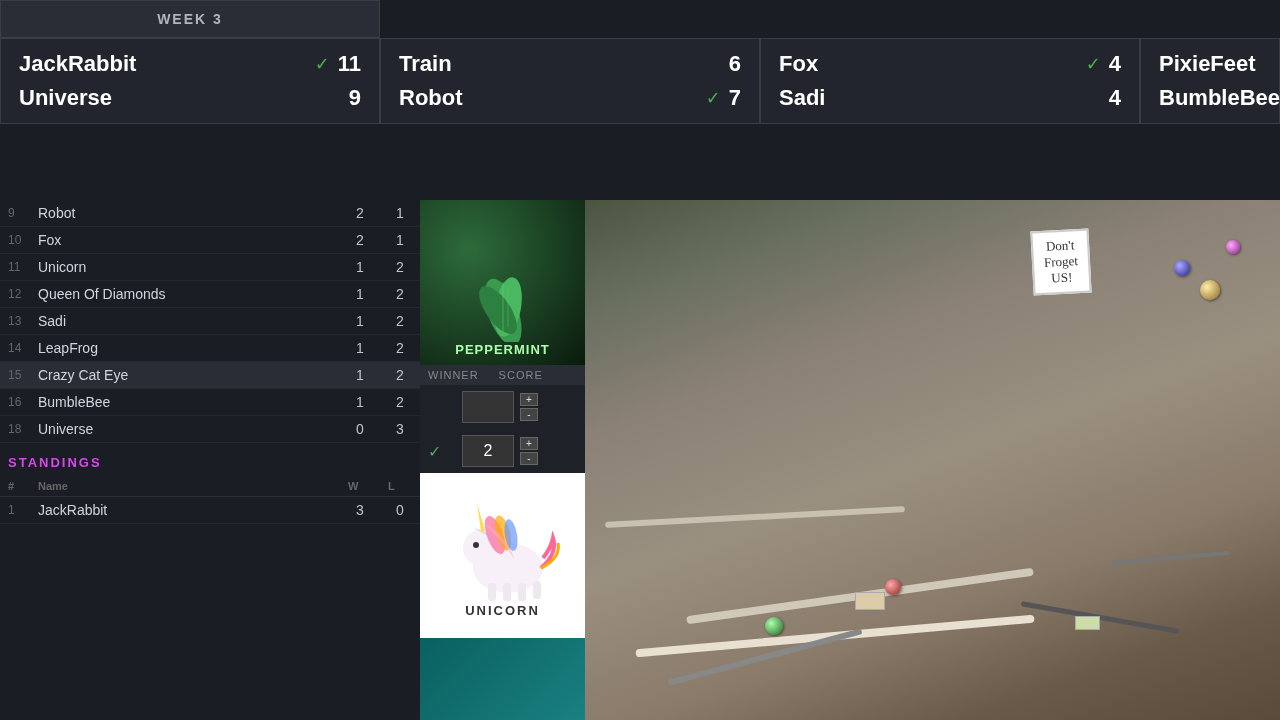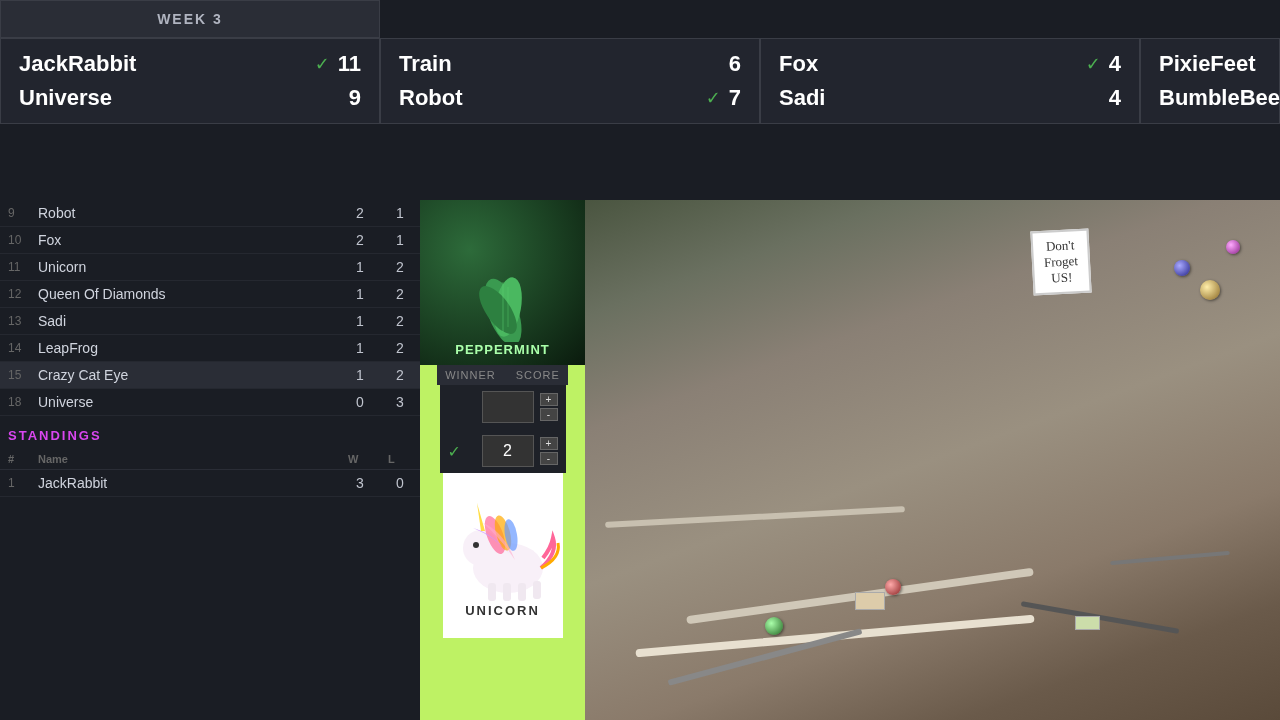--- a/index.html
+++ b/index.html
@@ -131,21 +131,20 @@
       overflow: hidden;
       flex-shrink: 0;
     }
 
     .middle-col {
       width: 165px;
       background: #bef264;
       flex-shrink: 0;
       display: flex;
       flex-direction: column;
-      align-items: center;
     }
 
     .right-col {
       flex: 1;
       overflow: hidden;
     }
 
     .video-placeholder {
       width: 100%;
       height: 100%;
@@ -303,20 +302,26 @@
   </tr>
           <tr>
     <td class="num-col">14</td>
     <td class="name-col">LeapFrog</td>
     <td class="score-col">1</td>
     <td class="score-col">2</td>
   </tr>
           <tr class="active-row">
     <td class="num-col">15</td>
     <td class="name-col">Crazy Cat Eye</td>
+    <td class="score-col">1</td>
+    <td class="score-col">2</td>
+  </tr>
+          <tr>
+    <td class="num-col">16</td>
+    <td class="name-col">BumbleBee</td>
     <td class="score-col">1</td>
     <td class="score-col">2</td>
   </tr>
           <tr>
     <td class="num-col">18</td>
     <td class="name-col">Universe</td>
     <td class="score-col">0</td>
     <td class="score-col">3</td>
   </tr>
         </tbody>

